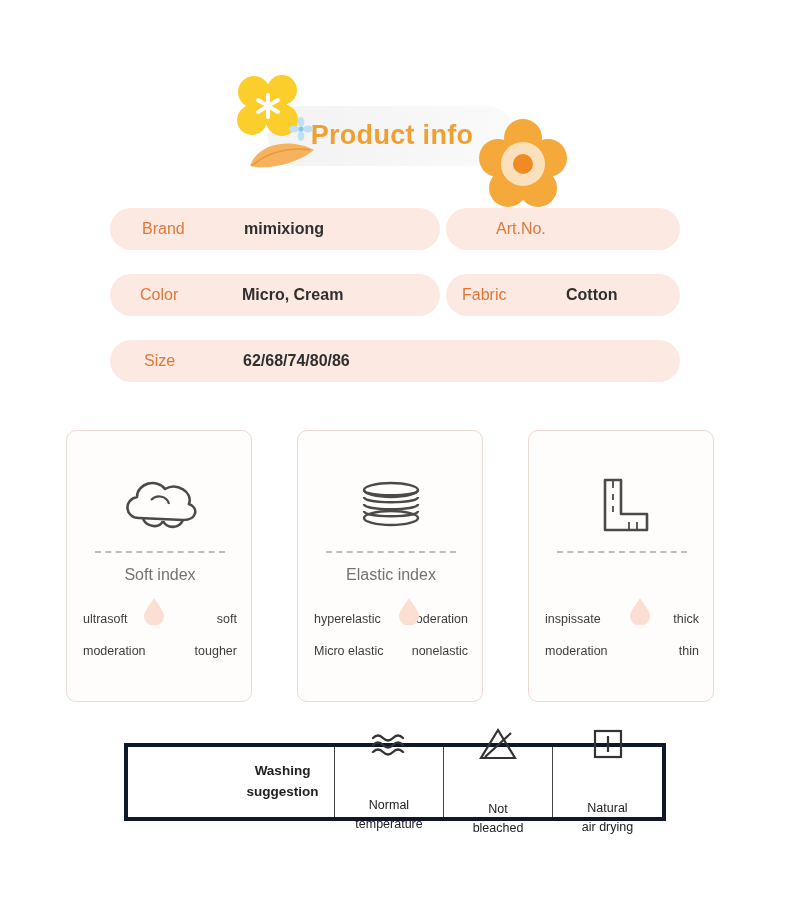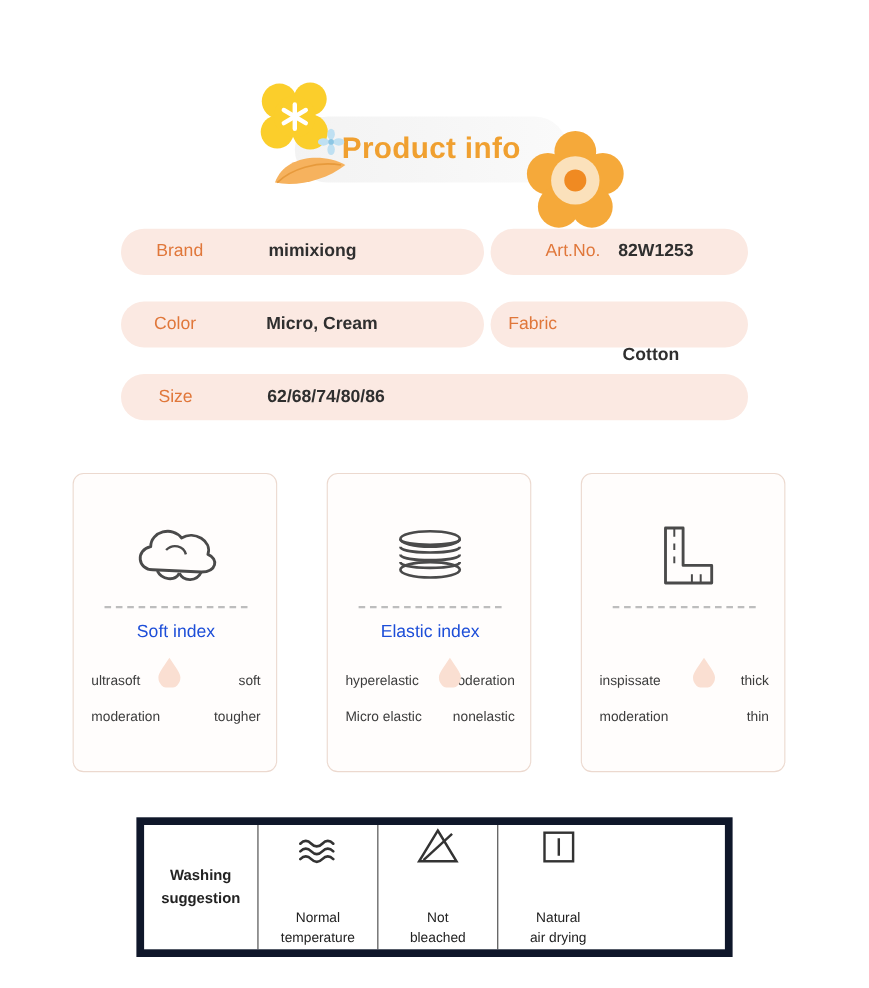--- a/index.html
+++ b/index.html
@@ -106,21 +106,21 @@
   .r1-l1 { left: 142px; top: 0; }
   .r1-v1 { left: 244px; top: 0; }
   .r1-l2 { left: 464px; top: 0; margin-left: 32px; }
   .r1-v2 { left: 562px; top: 0; }
   
   .r2-bar1 { left: 110px; top: 0; width: 330px; }
   .r2-bar2 { left: 446px; top: 0; width: 234px; }
   .r2-l1 { left: 140px; top: 0; }
   .r2-v1 { left: 242px; top: 0; }
   .r2-l2 { left: 462px; top: 0; }
-  .r2-v2 { left: 566px; top: 0; margin-top: 28px; }
+  .r2-v2 { left: 566px; top: 0; }
   
   .r3-bar { left: 110px; top: 0; width: 570px; }
   .r3-l { left: 144px; top: 0; }
   .r3-v { left: 243px; top: 0; }
 
   
   .cards {
     position: absolute;
     left: 0; top: 430px;
     width: 790px; height: 272px;
@@ -150,21 +150,21 @@
     left: 28px; top: 120px;
     width: 130px;
     border-top: 2px dashed #bdbdbd;
   }
   .card-title {
     position: absolute;
     left: 0; top: 135px;
     width: 186px;
     text-align: center;
     font-size: 16px;
-    color: #1d4ed8;
+    color: #737373;
   }
   .scale {
     position: absolute;
     left: 0; top: 172px;
     width: 186px;
     height: 70px;
   }
   .scale-row {
     position: relative;
     height: 32px;
@@ -184,23 +184,24 @@
     z-index: 2;
   }
   .m1 { left: 76px; top: 166px; }
   .m2 { left: 100px; top: 166px; }
   .m3 { left: 100px; top: 166px; }
 
   
   .wash {
     position: absolute;
     left: 124px; top: 743px;
-    width: 542px; height: 127px;
-    border: 7px solid #0f172a;
+    width: 542px; height: 78px;
+    border: 4px solid #0f172a;
     display: flex;
+    justify-content: flex-end;
   }
   .wash-cell {
     position: relative;
     border-right: 1px solid #444444;
     display: flex;
     flex-direction: column;
     align-items: center;
     justify-content: center;
   }
   .wash-cell:last-child { border-right: none; }
@@ -281,21 +282,20 @@
   </div>
 
   <div class="info-rows">
 
     <div class="row">
       <div class="bar r1-bar1"></div>
       <div class="bar r1-bar2"></div>
       <div class="lbl r1-l1">Brand</div>
       <div class="val r1-v1">mimixiong</div>
       <div class="lbl r1-l2">Art.No.</div>
-      <div class="val r1-v2">82W1253</div>
     </div>
 
     <div class="row">
       <div class="bar r2-bar1"></div>
       <div class="bar r2-bar2"></div>
       <div class="lbl r2-l1">Color</div>
       <div class="val r2-v1">Micro, Cream</div>
       <div class="lbl r2-l2">Fabric</div>
       <div class="val r2-v2">Cotton</div>
     </div>

